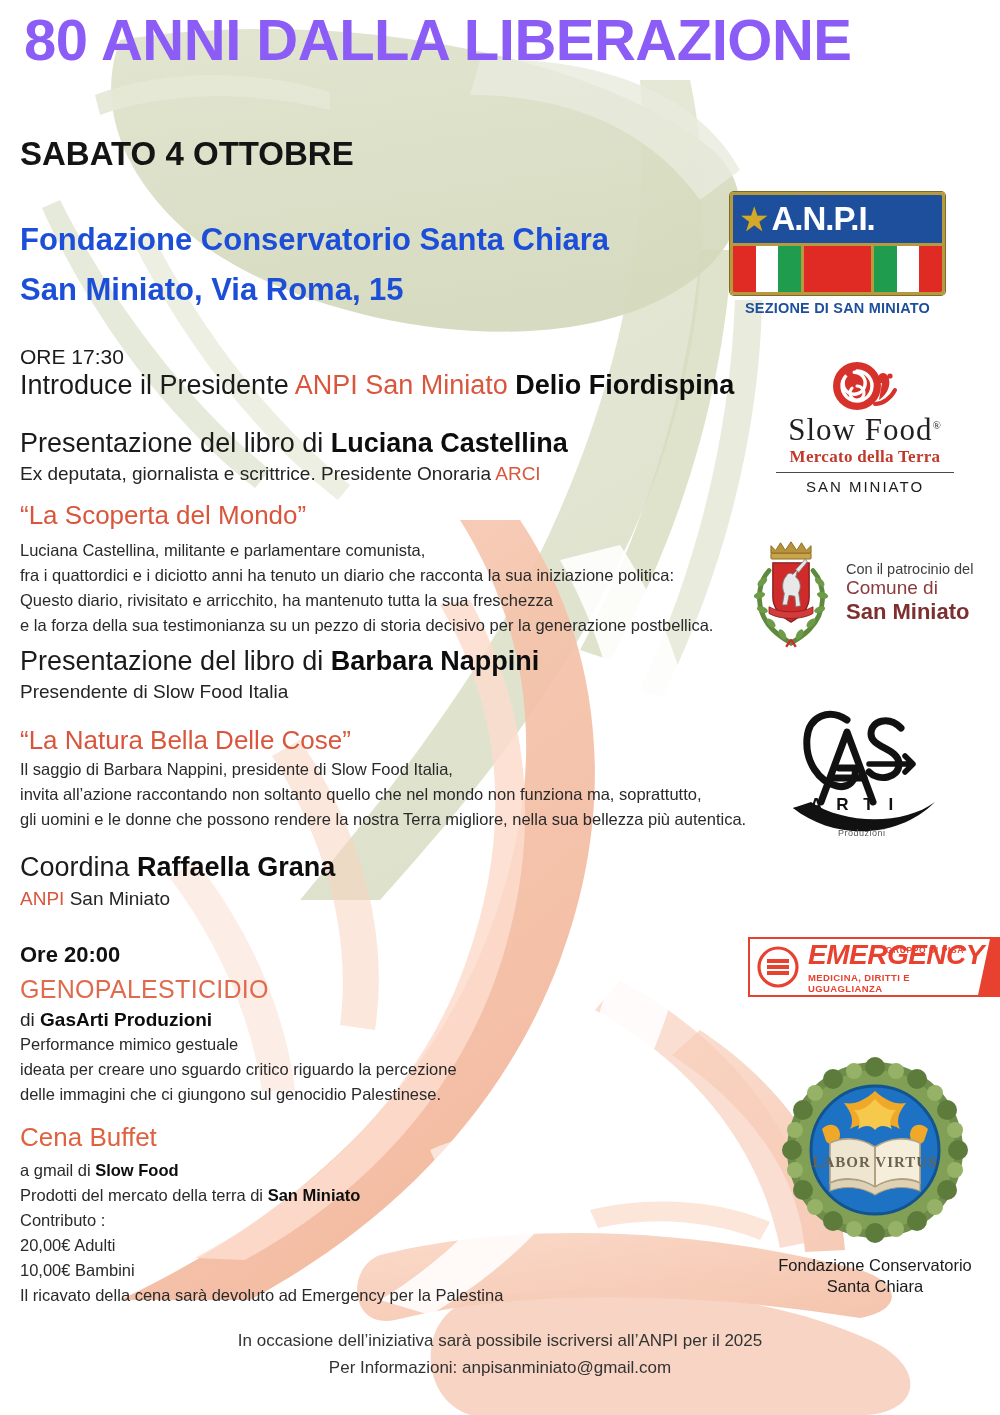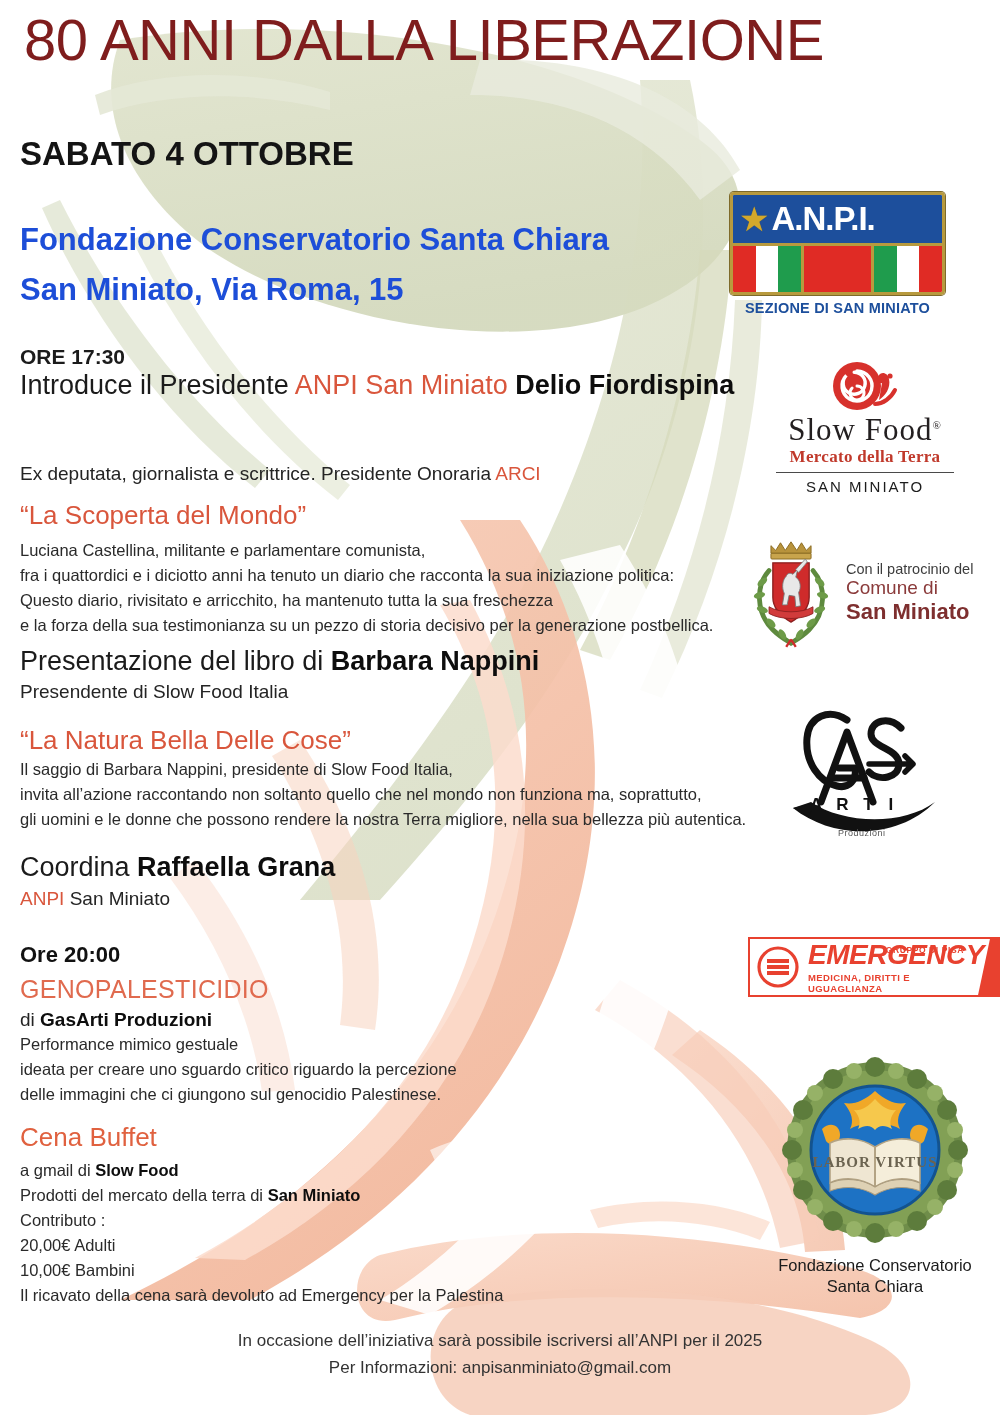--- a/index.html
+++ b/index.html
@@ -16,37 +16,37 @@
   #bg{position:absolute;inset:0;width:1000px;height:1415px;z-index:0;}
 
   
   #content{position:absolute;inset:0;z-index:2;}
 
   .abs{position:absolute;}
 
   
   #title{
     left:24px;top:6px;
-    font-size:58px;font-weight:400;letter-spacing:-0.5px;
-    color:#7f1d1d;white-space:nowrap;
+    font-size:58px;font-weight:700;letter-spacing:-0.5px;
+    color:#8b5cf6;white-space:nowrap;
   }
   #subtitle{
     left:20px;top:135px;
     font-size:33px;font-weight:700;color:#141414;letter-spacing:0px;
     white-space:nowrap;
   }
   .venue{
     left:20px;
     font-size:31px;font-weight:700;color:#1d4ed8;white-space:nowrap;
   }
   #venue1{top:222px;}
   #venue2{top:272px;}
 
   
-  .ore{font-size:21px;font-weight:700;color:#1b1b1b;white-space:nowrap;}
+  .ore{font-size:21px;font-weight:400;color:#1b1b1b;white-space:nowrap;}
   .line-lg{font-size:27px;font-weight:400;color:#1b1b1b;white-space:nowrap;}
   .line-md{font-size:19px;font-weight:400;color:#242424;white-space:nowrap;}
   .booktitle{font-size:26px;font-weight:400;color:#d9563c;white-space:nowrap;}
   .body-sm{font-size:16.5px;font-weight:400;color:#2a2a2a;white-space:nowrap;line-height:25px;}
   .accent{color:#d9563c;}
   .bold{font-weight:700;color:#0d0d0d;}
 
   #ore1730{left:20px;top:345px;}
   #introduce{left:20px;top:370px;}
 
@@ -243,20 +243,21 @@
   <div id="content">
 
     <div class="abs" id="title">80 ANNI DALLA LIBERAZIONE</div>
     <div class="abs" id="subtitle">SABATO 4 OTTOBRE</div>
     <div class="abs venue" id="venue1">Fondazione Conservatorio Santa Chiara</div>
     <div class="abs venue" id="venue2">San Miniato, Via Roma, 15</div>
 
     <div class="abs ore" id="ore1730">ORE 17:30</div>
     <div class="abs line-lg" id="introduce"><span>Introduce il Presidente </span><span class="accent">ANPI San Miniato</span><span class="bold"> Delio Fiordispina</span></div>
 
+    <div class="abs line-lg" id="pres1"><span>Presentazione del libro di </span><span class="bold">Luciana Castellina</span></div>
     <div class="abs line-md" id="pres1sub"><span>Ex deputata, giornalista e scrittrice. Presidente Onoraria </span><span class="accent">ARCI</span></div>
     <div class="abs booktitle" id="book1">“La Scoperta del Mondo”</div>
     <div class="abs body-sm" id="book1body">
       <div>Luciana Castellina, militante e parlamentare comunista,</div>
       <div>fra i quattordici e i diciotto anni ha tenuto un diario che racconta la sua iniziazione politica:</div>
       <div>Questo diario, rivisitato e arricchito, ha mantenuto tutta la sua freschezza</div>
       <div>e la forza della sua testimonianza su un pezzo di storia decisivo per la generazione postbellica.</div>
     </div>
 
     <div class="abs line-lg" id="pres2"><span>Presentazione del libro di </span><span class="bold">Barbara Nappini</span></div>

